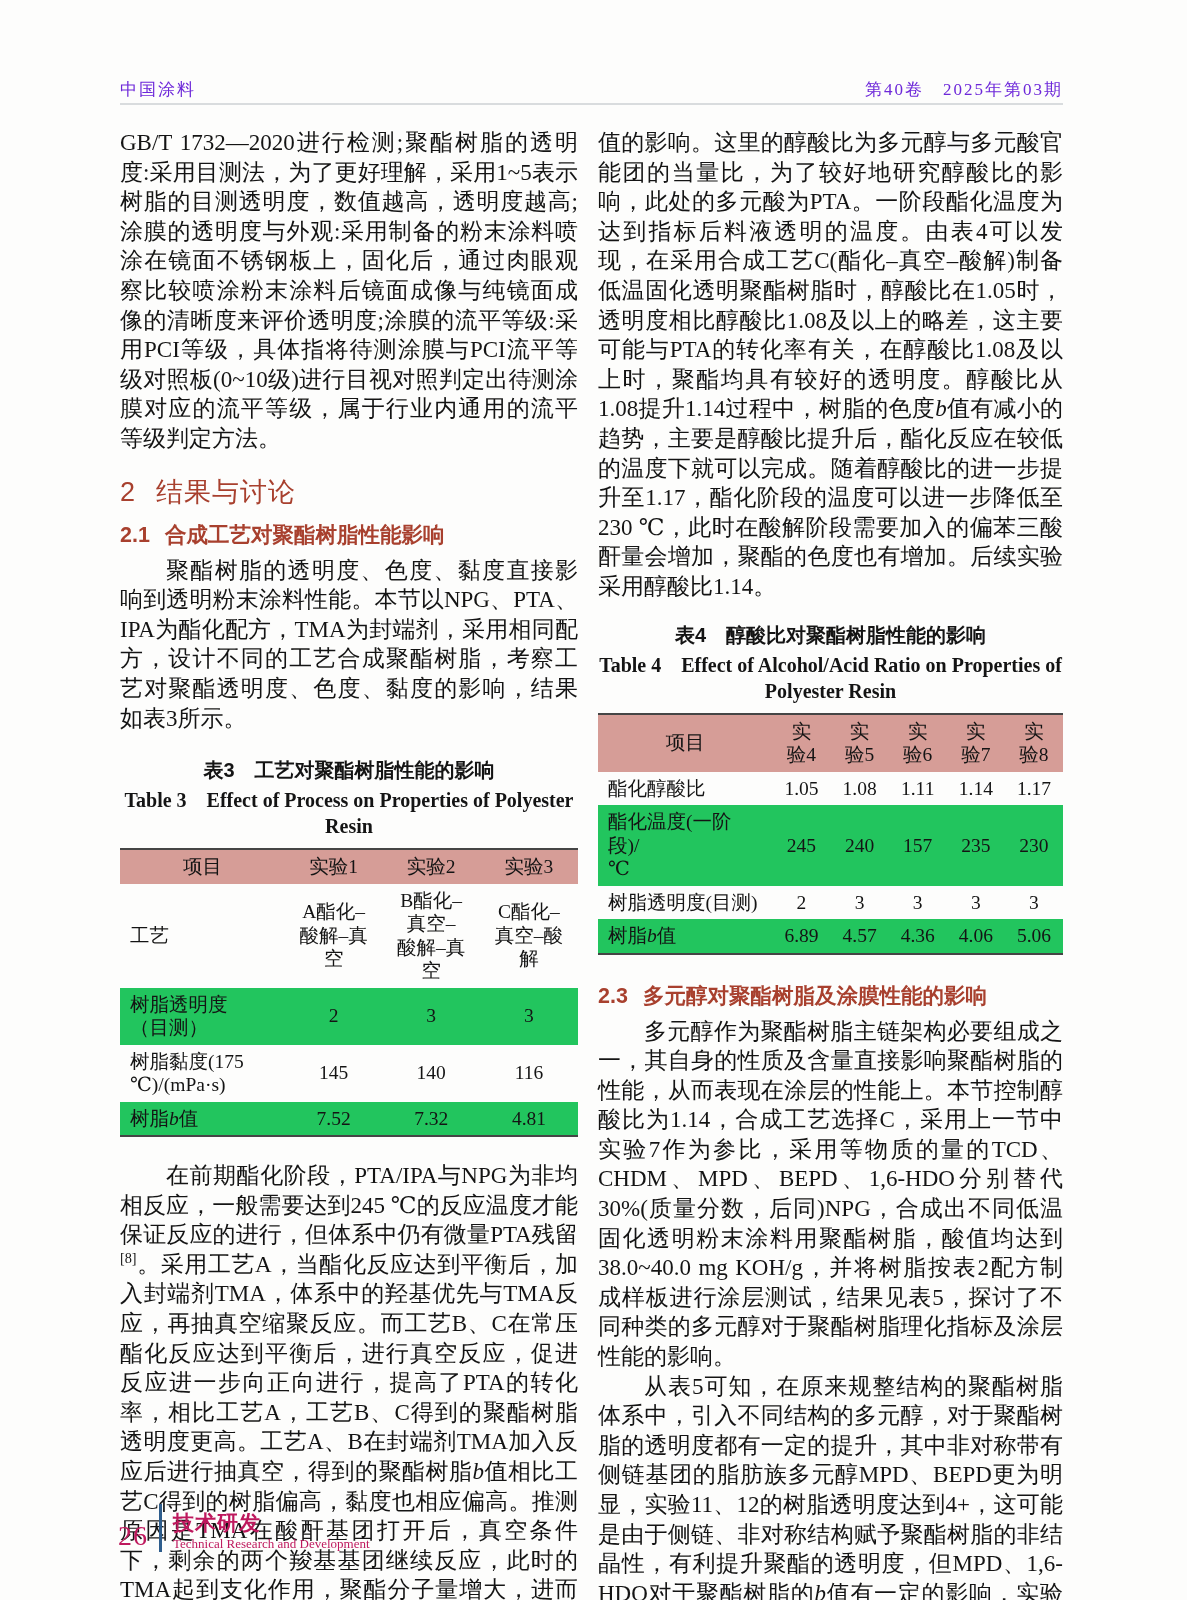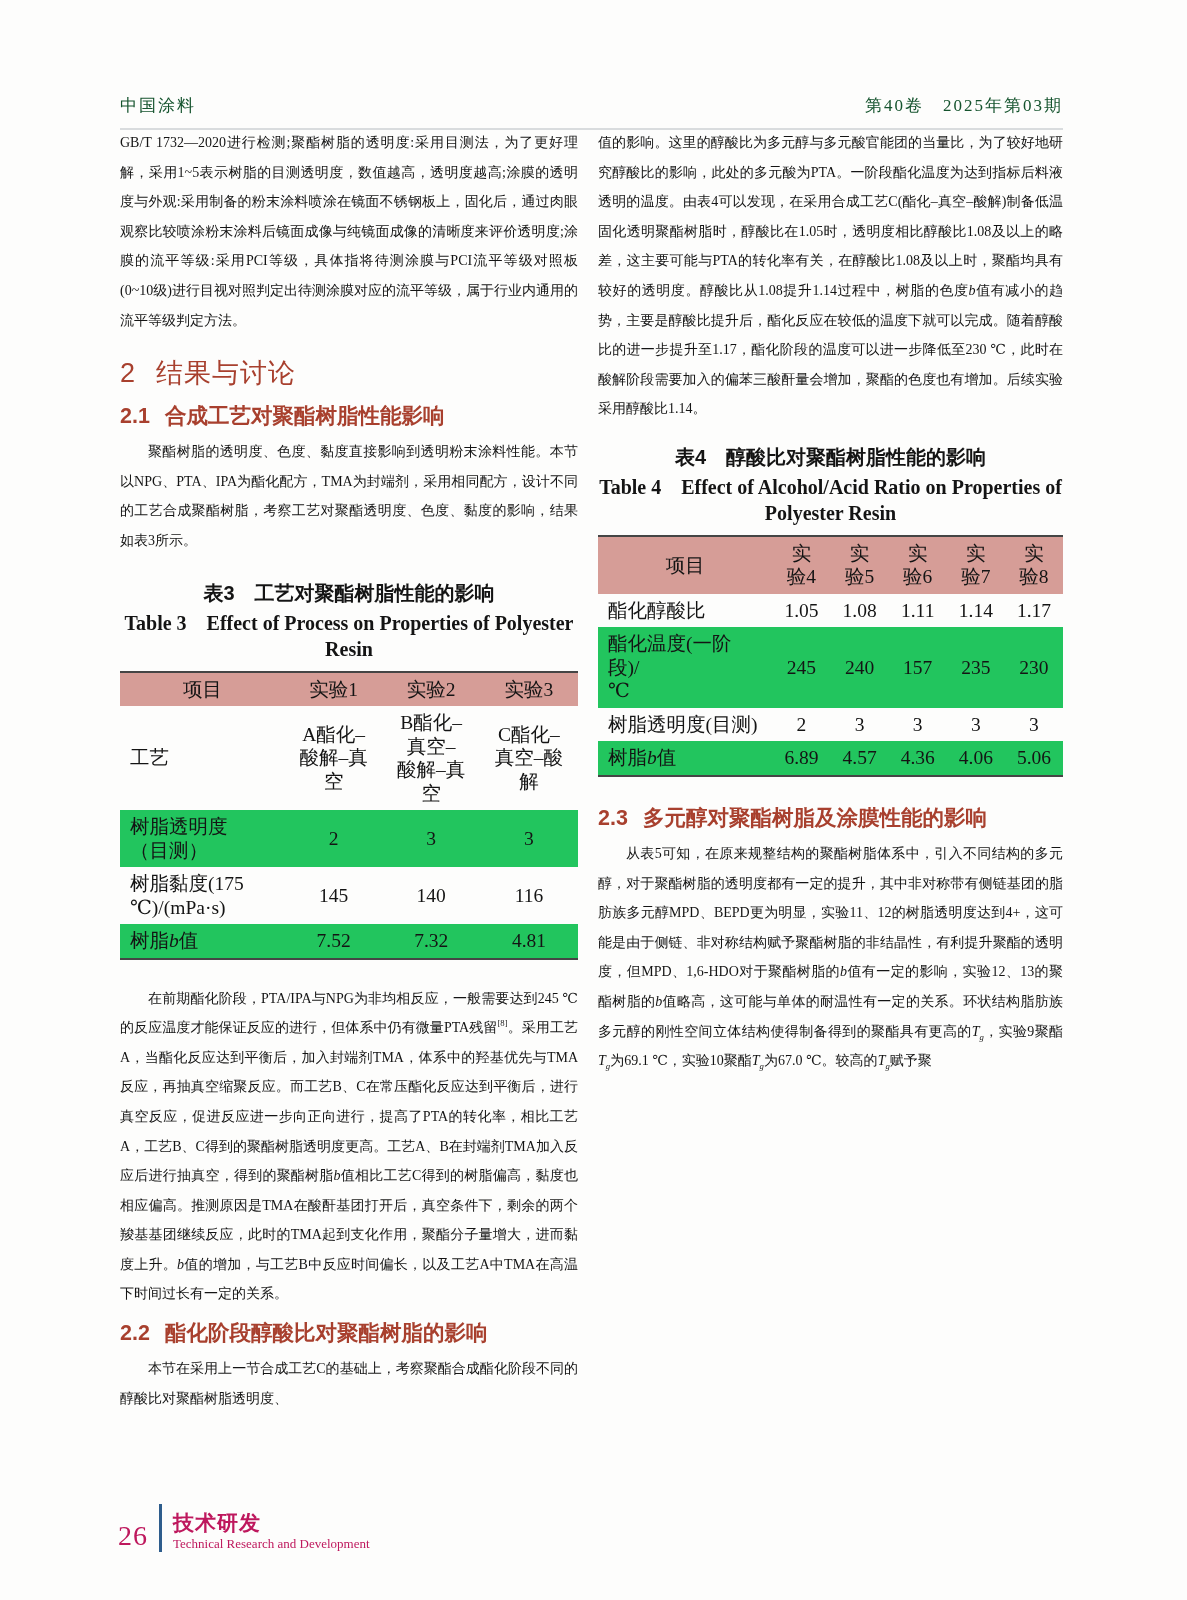--- a/index.html
+++ b/index.html
@@ -6,29 +6,29 @@
   .page {
     position:relative; width:1187px; height:1600px; margin:0 auto;
     background:#fdfdfc; overflow:hidden;
     font-family:"Liberation Serif","DejaVu Serif",serif;
     color:#141414;
   }
   
   .page-header {
     position:absolute; top:78px; left:120px; width:943px;
     display:flex; justify-content:space-between; align-items:flex-end;
-    font-size:17px; color:#14532d; letter-spacing:2px;
-    padding-bottom:11px; border-bottom:2px solid #d9dcde;margin-top:16px;
+    font-size:17px; color:#6d28d9; letter-spacing:2px;
+    padding-bottom:2px; border-bottom:2px solid #d9dcde;
   }
   
   .columns { position:absolute; top:128px; left:120px; width:943px; display:flex; }
   .col-left  { width:458px; margin-right:20px; }
   .col-right { width:465px; }
   .para {
-    margin:0; font-size:14px; line-height:29.6px; text-align:justify;
+    margin:0; font-size:23px; line-height:29.6px; text-align:justify;
   }
   .indent { text-indent:2em; }
   .var { font-family:"Liberation Serif","DejaVu Serif",serif; font-style:italic; }
   sup { font-size:62%; line-height:0; }
   sub { font-size:62%; line-height:0; font-style:italic; }
   
   .sec1 {
     margin:20px 0 10px; font-family:"Liberation Sans","DejaVu Sans",sans-serif;
     font-weight:normal; font-size:27px; color:#a8402e; letter-spacing:1px;
   }
@@ -215,20 +215,21 @@
           <td class="val">4.06</td>
           <td class="val">5.06</td>
         </tr>
       </tbody>
         </table>
 
       <div class="sec2" style="margin-top:26px;">
         <span class="num">2.3</span><span>多元醇对聚酯树脂及涂膜性能的影响</span>
       </div>
 
+      <p class="para indent">多元醇作为聚酯树脂主链架构必要组成之一，其自身的性质及含量直接影响聚酯树脂的性能，从而表现在涂层的性能上。本节控制醇酸比为1.14，合成工艺选择C，采用上一节中实验7作为参比，采用等物质的量的TCD、CHDM、MPD、BEPD、1,6-HDO分别替代30%(质量分数，后同)NPG，合成出不同低温固化透明粉末涂料用聚酯树脂，酸值均达到38.0~40.0 mg KOH/g，并将树脂按表2配方制成样板进行涂层测试，结果见表5，探讨了不同种类的多元醇对于聚酯树脂理化指标及涂层性能的影响。</p>
 
       <p class="para indent">从表5可知，在原来规整结构的聚酯树脂体系中，引入不同结构的多元醇，对于聚酯树脂的透明度都有一定的提升，其中非对称带有侧链基团的脂肪族多元醇MPD、BEPD更为明显，实验11、12的树脂透明度达到4+，这可能是由于侧链、非对称结构赋予聚酯树脂的非结晶性，有利提升聚酯的透明度，但MPD、1,6-HDO对于聚酯树脂的<span class="var">b</span>值有一定的影响，实验12、13的聚酯树脂的<span class="var">b</span>值略高，这可能与单体的耐温性有一定的关系。环状结构脂肪族多元醇的刚性空间立体结构使得制备得到的聚酯具有更高的<span class="var">T</span><sub>g</sub>，实验9聚酯<span class="var">T</span><sub>g</sub>为69.1 ℃，实验10聚酯<span class="var">T</span><sub>g</sub>为67.0 ℃。较高的<span class="var">T</span><sub>g</sub>赋予聚</p>
     </div>
   </div>
 
   <div class="page-footer">
     <span class="pnum">26</span>
     <span class="fbar"></span>
     <span>
       <div class="fsec-cn">技术研发</div>

